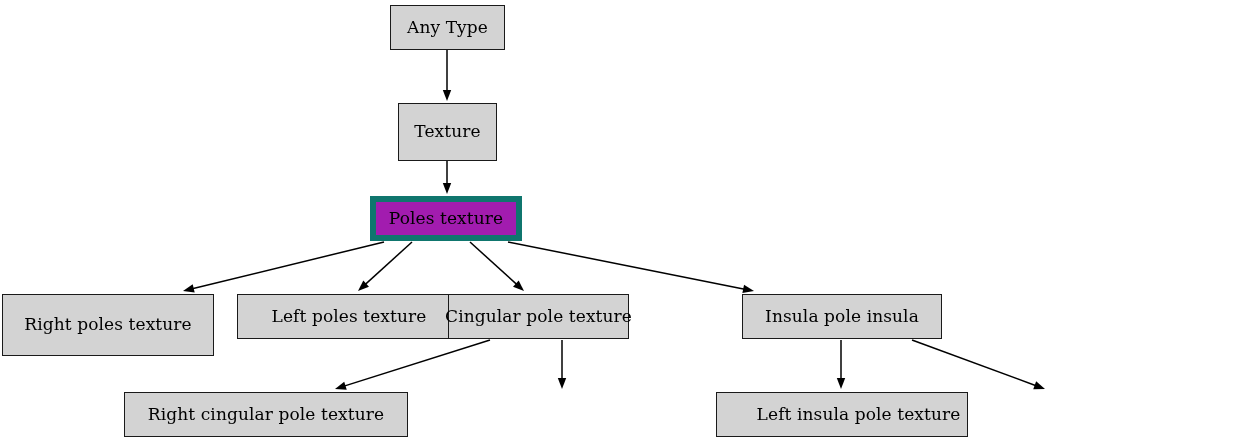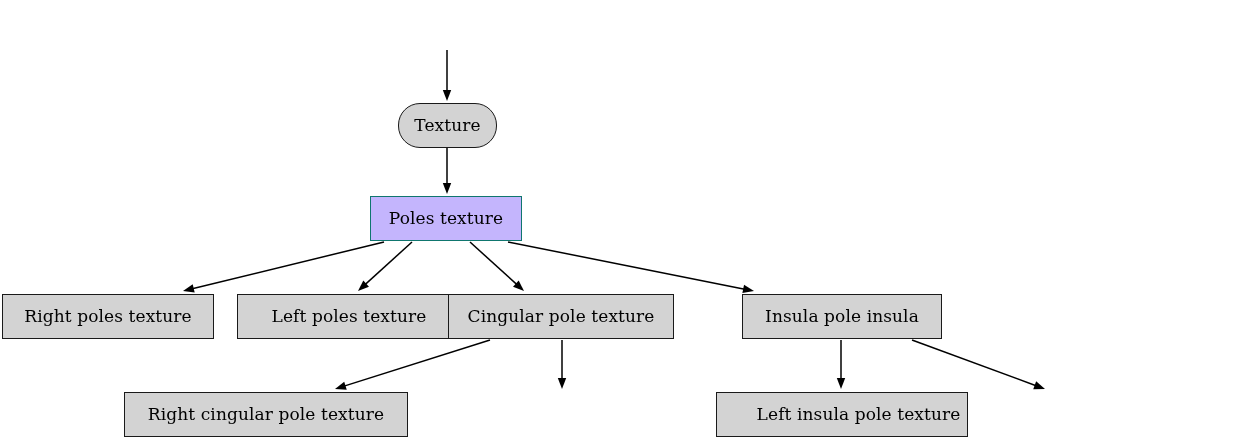--- a/index.html
+++ b/index.html
@@ -33,22 +33,22 @@
     display: flex;
     align-items: center;
     justify-content: center;
     font-size: 17px;
     line-height: 1;
     white-space: nowrap;
     letter-spacing: 0.1px;
     z-index: 2;
   }
   .node.highlight {
-    background: #c4b5fd;
-    border: 1px solid #0f766e;
+    background: #a21caf;
+    border: 6px solid #0f766e;
   }
   .node-label {
     display: block;
     padding-bottom: 1px;
   }
 </style>
 </head>
 <body>
 
 <div id="canvas" style="background: rgb(255, 255, 255);">
@@ -87,33 +87,36 @@
       </g>
       <g>
         <line x1="841" y1="340" x2="841" y2="379.5" stroke="#000000" stroke-width="1.5"></line>
         <polygon points="841,389 836.8,378 845.2,378" fill="#000000"></polygon>
       </g>
       <g>
         <line x1="912" y1="340" x2="1036.0857403902376" y2="385.7157990911401" stroke="#000000" stroke-width="1.5"></line>
         <polygon points="1045,389 1033.2262632079369,389.13828214353094 1036.1301882220869,381.2561999622672" fill="#000000"></polygon>
       </g>
     </svg>
-    <div class="node" style="left: 398px; top: 103px; width: 99px; height: 45px; border-radius: 22px;">
+<div class="node" style="left: 390px; top: 5px; width: 115px; height: 45px;">
+      <span class="node-label">Any Type</span>
+    </div>
+    <div class="node" style="left: 398px; top: 103px; width: 99px; height: 58px;">
       <span class="node-label">Texture</span>
     </div>
     <div class="node highlight" style="left: 370px; top: 196px; width: 152px; height: 45px;">
       <span class="node-label">Poles texture</span>
     </div>
-    <div class="node" style="left: 2px; top: 294px; width: 212px; height: 45px;">
+    <div class="node" style="left: 2px; top: 294px; width: 212px; height: 62px;">
       <span class="node-label">Right poles texture</span>
     </div>
     <div class="node" style="left: 237px; top: 294px; width: 224px; height: 45px;">
       <span class="node-label">Left poles texture</span>
     </div>
-    <div class="node" style="left: 448px; top: 294px; width: 226px; height: 45px;">
+    <div class="node" style="left: 448px; top: 294px; width: 181px; height: 45px;">
       <span class="node-label">Cingular pole texture</span>
     </div>
     <div class="node" style="left: 742px; top: 294px; width: 200px; height: 45px;">
       <span class="node-label">Insula pole insula</span>
     </div>
     <div class="node" style="left: 124px; top: 392px; width: 284px; height: 45px; text-align: right;">
       <span class="node-label">Right cingular pole texture</span>
     </div>
     <div class="node" style="left: 716px; top: 392px; width: 252px; height: 45px; padding-left: 33px;">
       <span class="node-label">Left insula pole texture</span>

